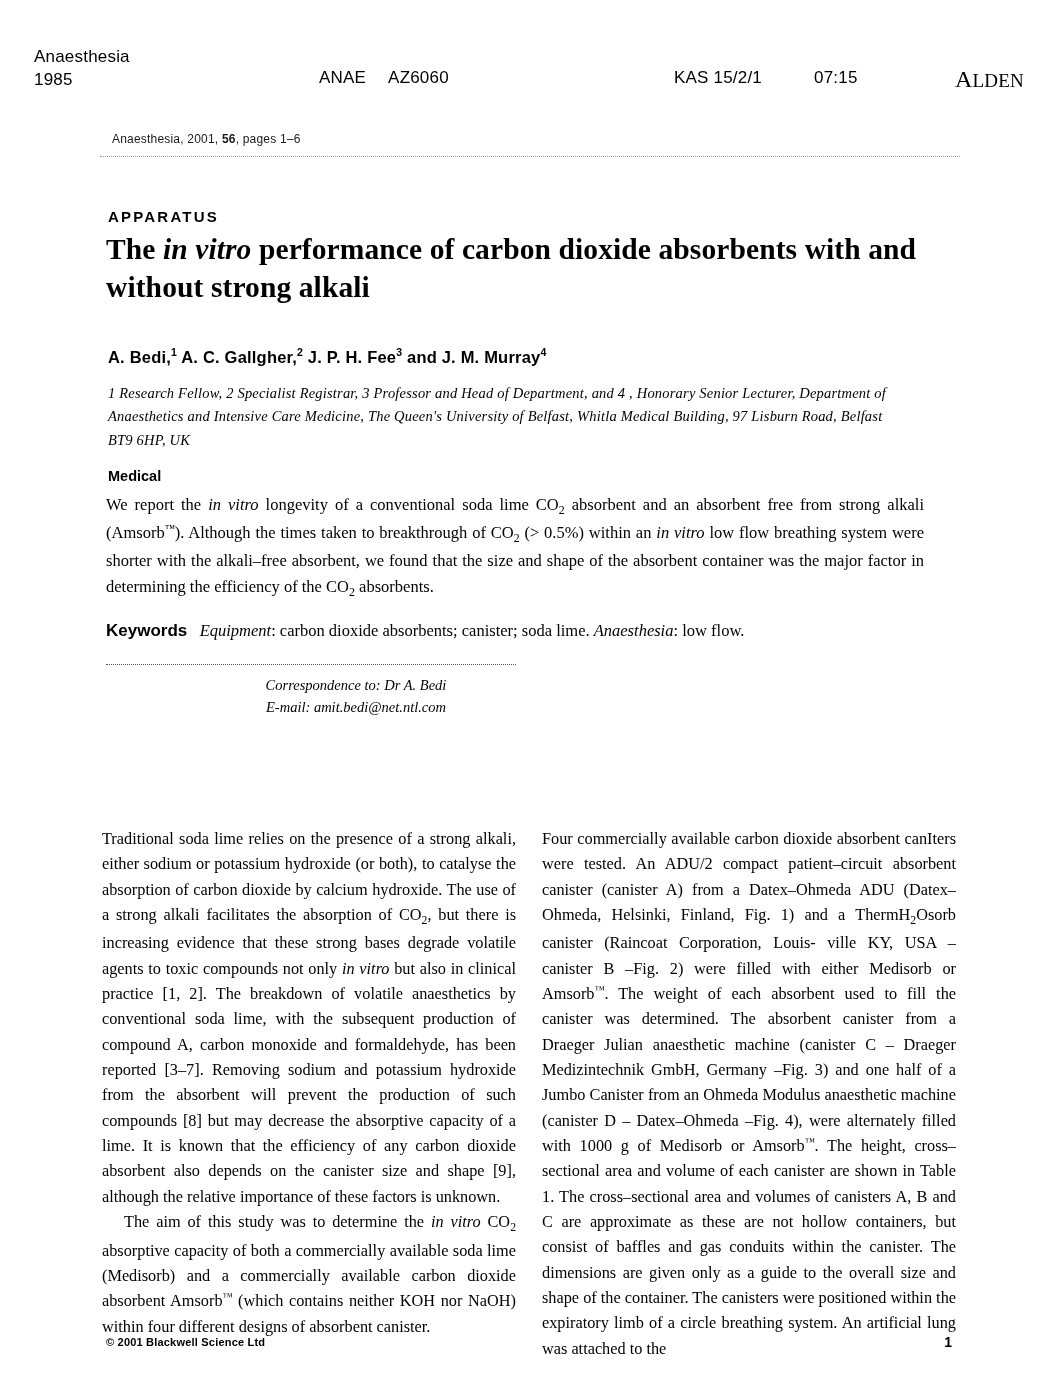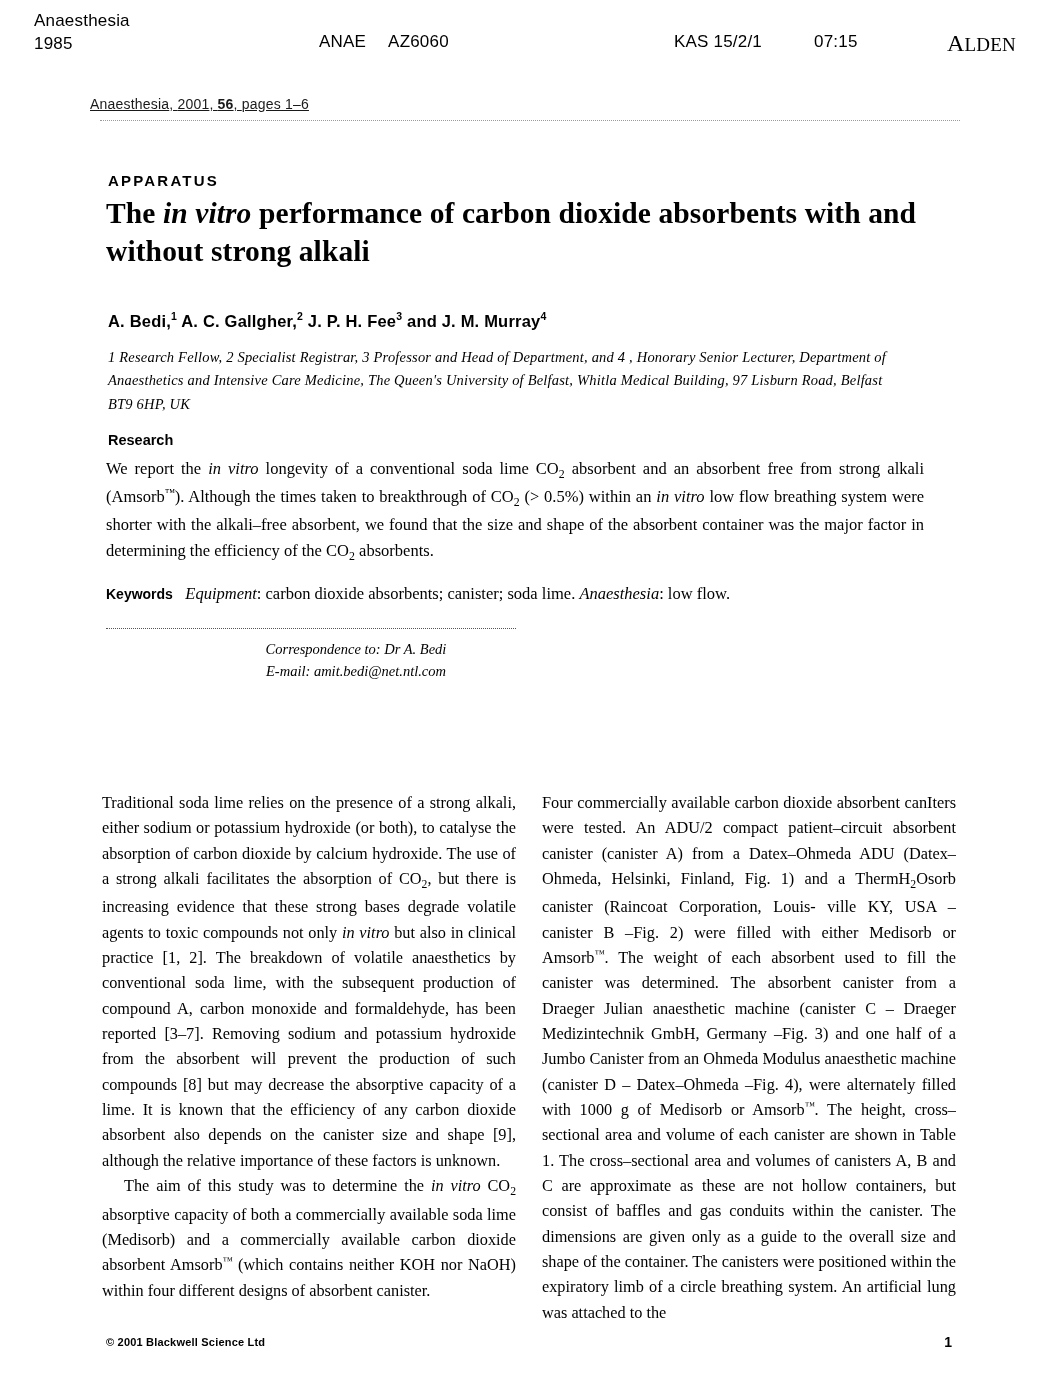--- a/index.html
+++ b/index.html
@@ -12,20 +12,21 @@
     height: 1390px;
     font-family: "Liberation Serif", serif;
     color: #000000;
     position: relative;
     overflow: hidden;
   }
   .page {
     position: absolute;
     inset: 0;
     padding: 12px;
+    margin-top: 36px;
   }
 
   
   .topbar {
     position: absolute;
     top: 10px;
     left: 34px;
     right: 34px;
     height: 44px;
     font-family: "Liberation Sans", sans-serif;
@@ -52,38 +53,37 @@
     top: 22px;
     text-align: center;
   }
   .topbar .time {
     position: absolute;
     left: 780px;
     top: 22px;
   }
   .topbar .vendor {
     position: absolute;
-    right: 8px;
+    right: 0;
     top: 20px;
     font-family: "Liberation Serif", serif;
     font-size: 19px;
   }
   .topbar .vendor .big { font-size: 24px; }
 
   
   .runhead {
     position: absolute;
     top: 96px;
-    left: 90px;
+    left: 112px;
     width: 860px;
     font-family: "Liberation Sans", sans-serif;
-    font-size: 14px;
+    font-size: 12px;
     color: #1a1a1a;
     letter-spacing: 0.2px;
-    text-decoration: underline;
   }
   .runhead b { font-weight: bold; }
   .dotrule {
     position: absolute;
     top: 120px;
     left: 100px;
     width: 860px;
     border-top: 1.5px dotted #9a9a9a;
   }
 
@@ -160,21 +160,21 @@
     position: absolute;
     top: 582px;
     left: 106px;
     width: 818px;
     font-size: 16.5px;
     line-height: 1.5;
   }
   .keywords .kw-head {
     font-family: "Liberation Sans", sans-serif;
     font-weight: bold;
-    font-size: 14px;
+    font-size: 17px;
   }
   .keywords em { font-style: italic; }
 
   .corr-rule {
     position: absolute;
     top: 628px;
     left: 106px;
     width: 410px;
     border-top: 1.6px dotted #555;
   }
@@ -261,21 +261,21 @@
   <h1 class="title">
     <span>The </span><em>in vitro</em><span> performance of carbon dioxide absorbents with and without strong alkali</span>
   </h1>
 
   <div class="authors">
     A. Bedi,<sup>1</sup> A. C. Gallgher,<sup>2</sup> J. P. H. Fee<sup>3</sup> and J. M. Murray<sup>4</sup>
   </div>
 
   <div class="affil">1  Research Fellow, 2  Specialist Registrar, 3  Professor and Head of Department, and 4 , Honorary Senior Lecturer, Department of Anaesthetics and Intensive Care Medicine, The Queen's University of Belfast, Whitla Medical Building, 97 Lisburn Road, Belfast BT9 6HP, UK</div>
 
-  <div class="summary-head">Research</div>
+  <div class="summary-head">Medical</div>
   <div class="summary-body">
     We report the <em>in vitro</em> longevity of a conventional soda lime CO<sub>2</sub> absorbent and an absorbent free
     from strong alkali (Amsorb<sup class="tm">™</sup>). Although the times taken to breakthrough of CO<sub>2</sub> (&gt; 0.5%) within
     an <em>in vitro</em> low flow breathing system were shorter with the alkali–free absorbent, we found that the
     size and shape of the absorbent container was the major factor in determining the efficiency of the
     CO<sub>2</sub> absorbents.
   </div>
 
   <div class="keywords">
     <span class="kw-head">Keywords</span>

